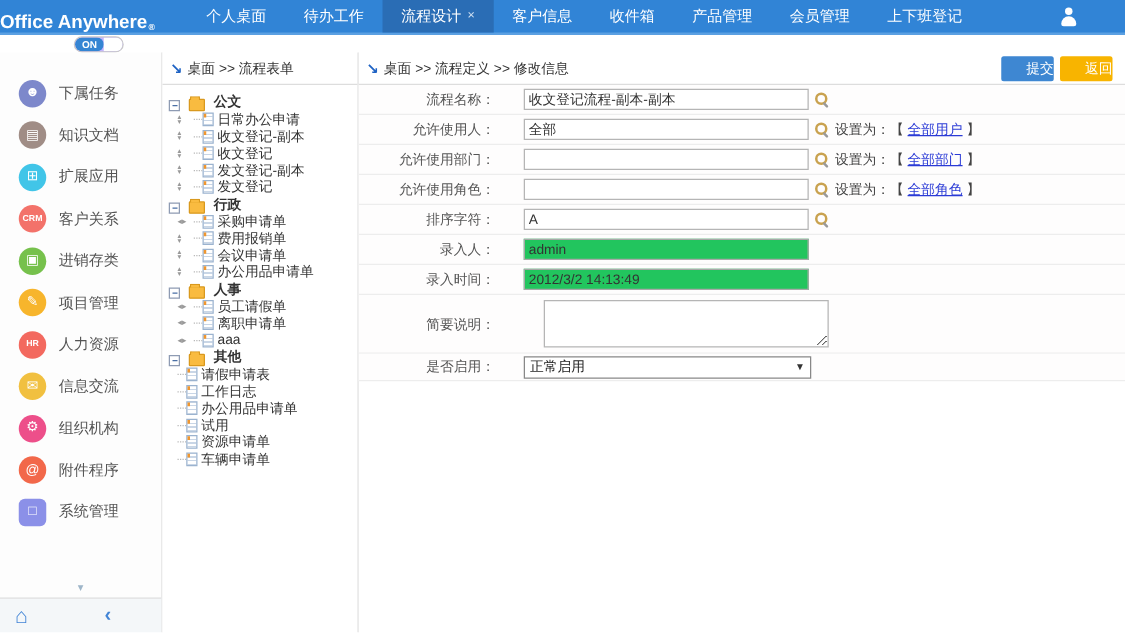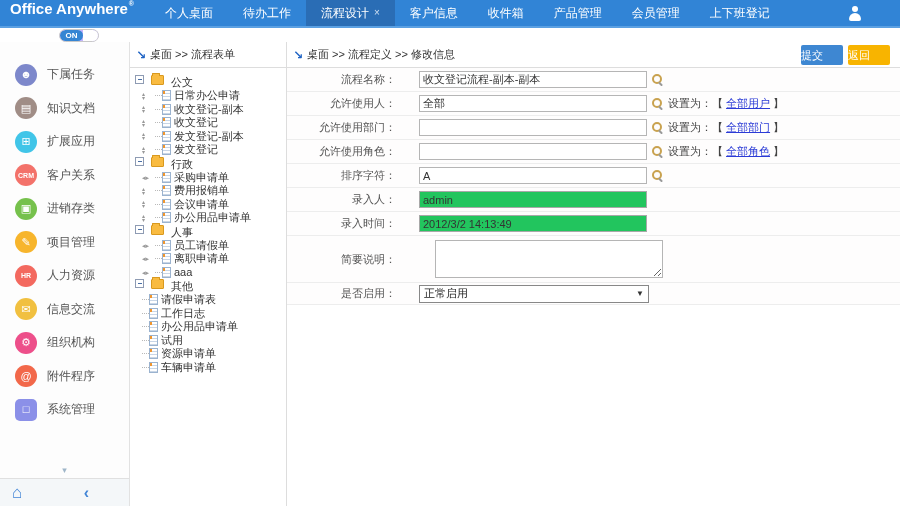--- a/index.html
+++ b/index.html
@@ -2,21 +2,21 @@
 <html><head>
 <meta charset="utf-8">
 <style>
   * { margin:0; padding:0; box-sizing:border-box; }
   html,body { width:900px; height:506px; overflow:hidden; background:#fff;
     font-family:"Liberation Sans","DejaVu Sans",sans-serif; }
 
   
   .topbar { height:28px; background:#3184d6; border-bottom:2px solid #5ba0e2;
     display:flex; align-items:stretch; color:#fff; }
-  .logo { width:150px; display:flex; align-items:flex-start; padding-left:10px;
+  .logo { width:150px; display:flex; align-items:flex-end; 
     font-size:15px; font-weight:bold; letter-spacing:0; }
   .logo sup { font-size:7px; margin-left:1px; }
   .top-menu { display:flex; align-items:stretch; flex:1; }
   .menu-item { display:flex; align-items:center; padding:0 15px; font-size:12px;
     cursor:pointer; white-space:nowrap; }
   .menu-item.active { background:#2a6db5; }
   .tclose { font-size:10px; color:#cfe0f2; margin-left:5px; line-height:10px; }
   .user-wrap { display:flex; align-items:center; margin-right:38px; }
   .user-ic { width:15px; height:15px; position:relative; display:inline-block; }
   .user-ic::before { content:""; position:absolute; left:4.5px; top:0;
@@ -58,21 +58,21 @@
     cursor:pointer; margin-right:26px; }
 
   
   .treepanel { width:157px; border-right:1px solid #ddd; display:flex;
     flex-direction:column; background:#fff; }
   .panel-head { height:26px; border-bottom:1px solid #ddd; display:flex;
     align-items:center; padding:0 6px; gap:4px; flex:none; }
   .bc-arrow { color:#1f63c4; font-size:12px; font-weight:bold; line-height:1; }
   .bc-text { font-size:11px; color:#333; white-space:nowrap; }
   .tree { flex:1; padding:7px 0 0 5px; font-size:11px; color:#333; overflow:hidden; }
-  .tree-folder { height:14px; display:flex; align-items:flex-start; gap:7px; cursor:pointer; }
+  .tree-folder { height:14px; display:flex; align-items:flex-end; gap:7px; cursor:pointer;font-weight:bold; }
   .texp { width:9px; height:9px; border:1px solid #8e9bb3; background:#fff;
     position:relative; flex:none; }
   .texp::after { content:""; position:absolute; left:1.5px; top:3px; width:4px;
     height:1px; background:#4a6fa5; }
   .tfolder { width:13px; height:10px; background:#f9bb40; border:1px solid #d9991e;
     border-radius:1px; position:relative; flex:none; }
   .tfolder::before { content:""; position:absolute; top:-3px; left:0; width:6px;
     height:2px; background:#f9bb40; border:1px solid #d9991e; border-bottom:none;
     border-radius:1px 1px 0 0; }
   .tree-item { height:13.5px; display:flex; align-items:center; padding-left:7px;
@@ -86,21 +86,21 @@
     background-image:repeating-linear-gradient(#fff 0 2px,#c9d6e6 2px 3px); }
   .tdoc::before { content:""; position:absolute; left:0; top:0; width:2px;
     height:3px; background:#f0962e; }
   .tlabel { white-space:nowrap; }
 
   
   .formpanel { flex:1; display:flex; flex-direction:column; background:#fff; }
   .formpanel .panel-head { justify-content:flex-start; }
   .head-btns { margin-left:auto; display:flex; gap:5px; padding-right:4px; }
   .btn { width:42px; height:20px; border:none; border-radius:2px; color:#fff;
-    font-size:11px; line-height:20px; text-align:left; cursor:pointer;
+    font-size:11px; line-height:20px; text-align:right; cursor:pointer;
     font-family:inherit; }
   .btn.submit { background:#3e87d2; }
   .btn.back { background:#f8b400; }
   .form-body { flex:1; }
   .frow { display:flex; align-items:center; border-bottom:1px solid #ededed;
     height:24px; background:#fefdfd; }
   .frow.textarea { height:47px;gap:16px; }
   .frow.select { height:22px; }
   .flabel { width:116px; flex:none; text-align:right; padding-right:7px;
     font-size:11px; color:#555; white-space:nowrap; }

